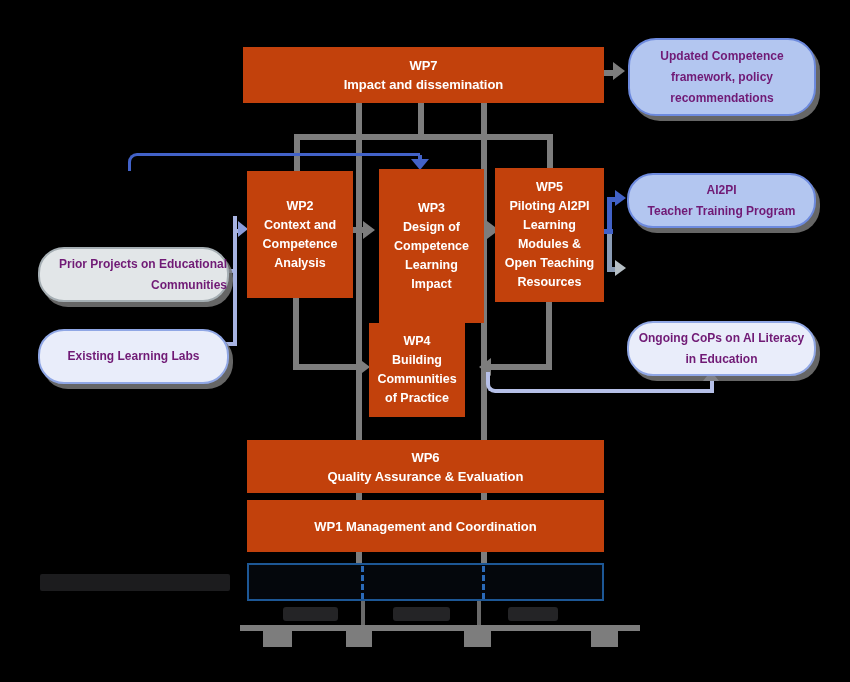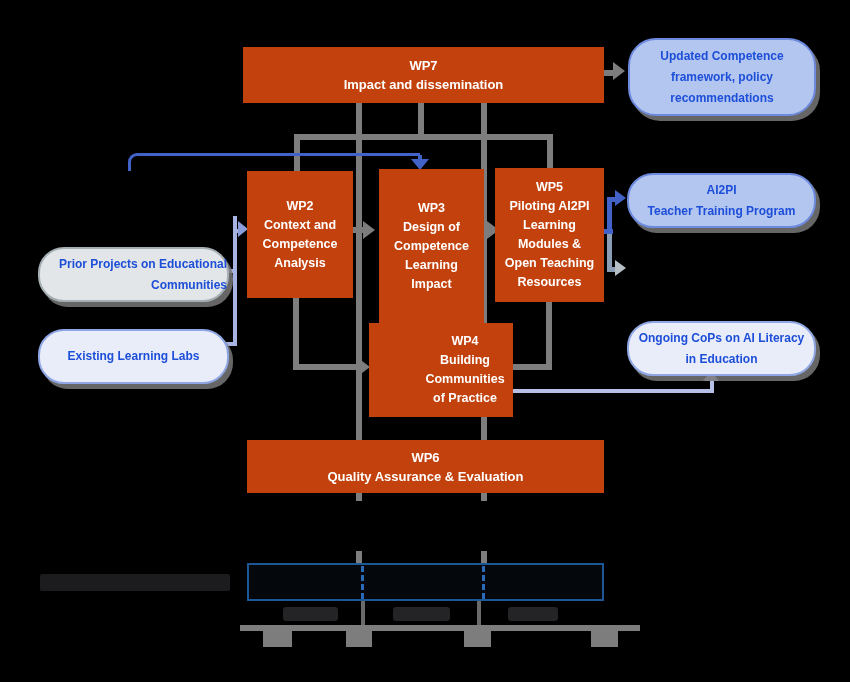--- a/index.html
+++ b/index.html
@@ -9,21 +9,21 @@
   }
   .box-navy{
     position:absolute;background:#c2410c;color:#ffffff;font-weight:700;
     display:flex;flex-direction:column;align-items:center;justify-content:center;
     text-align:center;font-size:12.5px;line-height:19px;
   }
   .box-navy .ln{display:block;white-space:nowrap;}
   .pill{
     position:absolute;border-radius:26px;display:flex;flex-direction:column;
     align-items:center;justify-content:center;text-align:center;font-weight:700;
-    font-size:12px;line-height:21px;color:#1d4ed8;
+    font-size:12px;line-height:21px;color:#701a75;
     box-shadow:4px 5px 0 rgba(120,120,120,0.85);
   }
   .pill .ln{display:block;white-space:nowrap;}
   .pill.blue{background:#b3c6f0;border:2px solid #6d8ade;}
   .pill.gray{background:#e2e6e8;border:2px solid #a6afb4;}
   .pill.lav{background:#e9edfa;border:2px solid #90a7e5;}
   .cg{position:absolute;background:#7d7d7d;}
   .cb{position:absolute;background:#4262c8;}
   .cbg{position:absolute;background:#8b9cb5;}
   .cl{position:absolute;background:#b6c0e8;}
@@ -133,32 +133,35 @@
 
   <div class="box-navy" style="left:495px;top:168px;width:109px;height:134px;">
     <span class="ln">WP5</span>
     <span class="ln">Piloting AI2PI</span>
     <span class="ln">Learning</span>
     <span class="ln">Modules &amp;</span>
     <span class="ln">Open Teaching</span>
     <span class="ln">Resources</span>
   </div>
 
-  <div class="box-navy" style="left:369px;top:323px;width:96px;height:94px;padding-left:48px;">
+  <div class="box-navy" style="left:369px;top:323px;width:96px;height:94px;">
     <span class="ln">WP4</span>
     <span class="ln">Building</span>
     <span class="ln">Communities</span>
     <span class="ln">of Practice</span>
   </div>
 
   <div class="box-navy" style="left:247px;top:440px;width:357px;height:53px;font-size:13px;">
     <span class="ln">WP6</span>
     <span class="ln">Quality Assurance &amp; Evaluation</span>
   </div>
 
+  <div class="box-navy" style="left:247px;top:500px;width:357px;height:52px;font-size:13px;">
+    <span class="ln">WP1 Management and Coordination</span>
+  </div>
 
   <div class="timeline"></div>
   <div class="dash" style="left:361px;top:566px;height:33px;"></div>
   <div class="dash" style="left:482px;top:566px;height:33px;"></div>
 
   <div class="pill gray" style="left:38px;top:247px;width:187px;height:51px;align-items:flex-end;">
     <span class="ln">Prior Projects on Educational</span>
     <span class="ln">Communities</span>
   </div>
   <div class="pill lav" style="left:38px;top:322px;width:187px;height:51px;margin-top:7px;">

